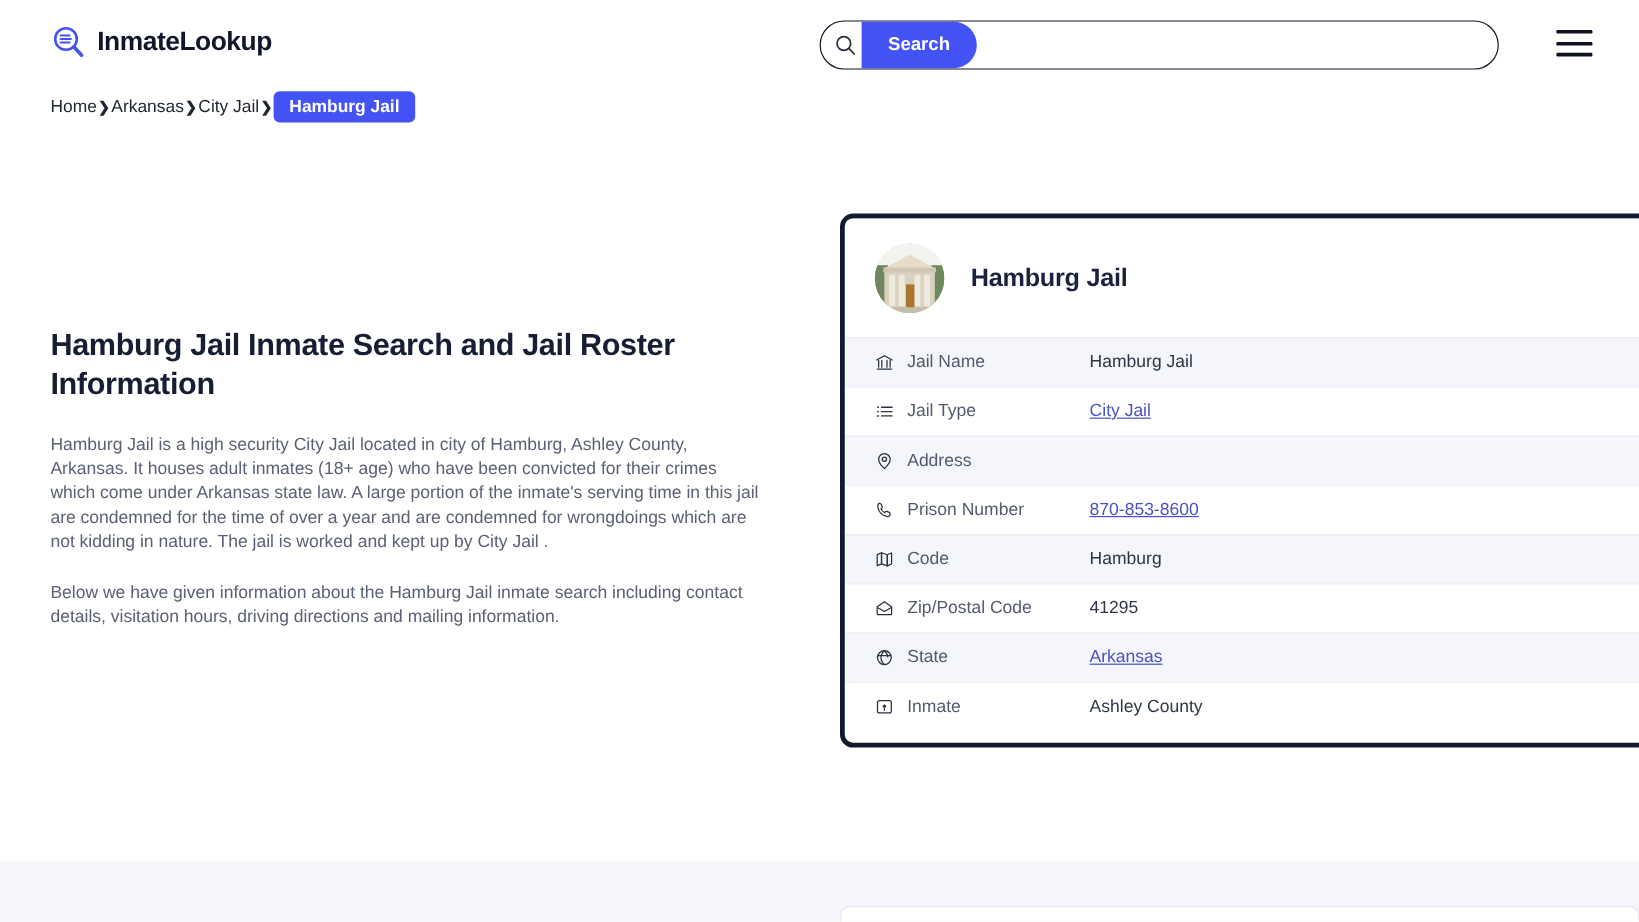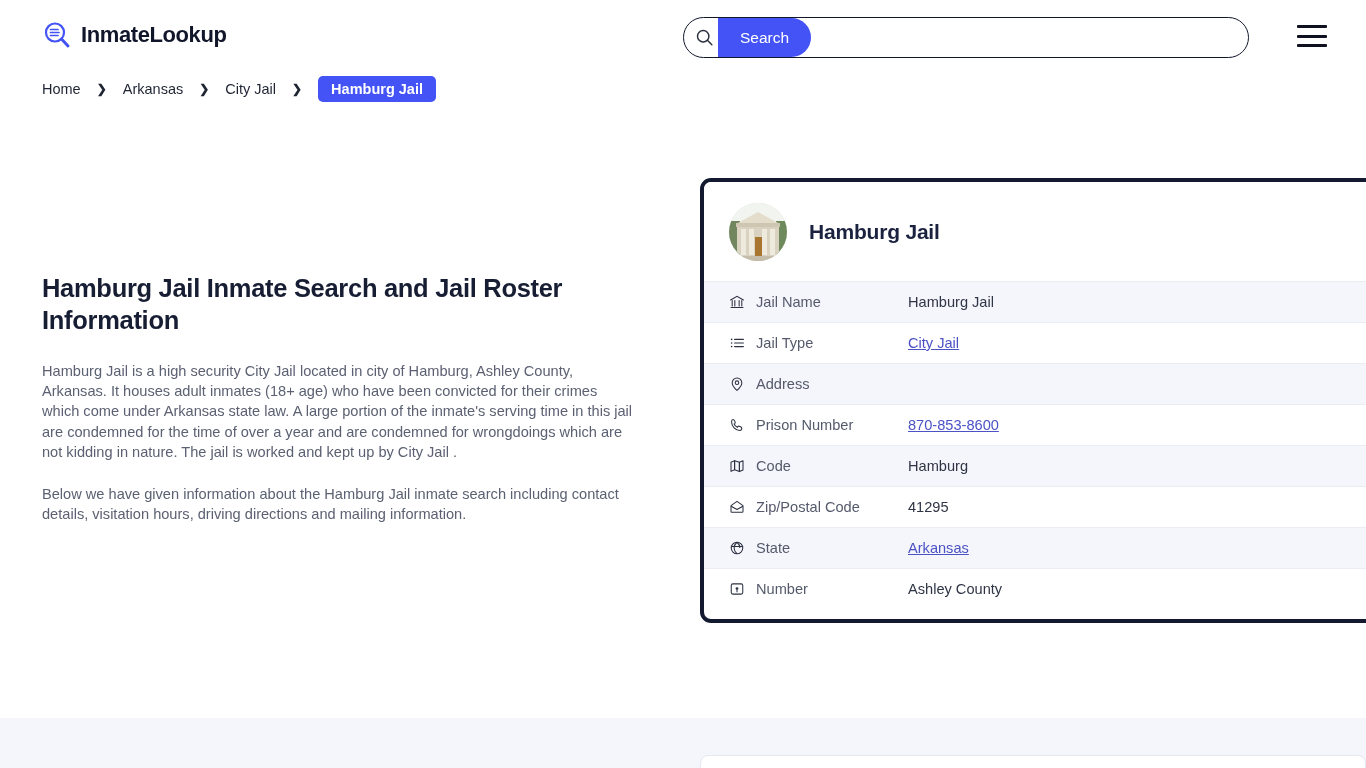--- a/index.html
+++ b/index.html
@@ -45,37 +45,37 @@
     border: none; outline: none; background: transparent;
     font-size: 15px; color: #3c4257;
     font-family: "Liberation Sans", sans-serif;
   }
   .search-input::placeholder { color: #8b92a5; }
   .search-btn {
     flex: 0 0 auto;
     height: 100%; padding: 0 22px;
     background: #4353f5; color: #fff;
     border: none; cursor: pointer;
-    font-size: 15.5px; font-weight: 400;
+    font-size: 15.5px; font-weight: 700;
     font-family: "Liberation Sans", sans-serif;
     border-radius: 0 20px 20px 0;
   }
 
   .hamburger {
     position: absolute; left: 1297px; top: 25px;
     width: 30px; height: 22px;
     display: flex; flex-direction: column; justify-content: space-between;
     cursor: pointer;
   }
   .hamburger span { display:block; height: 3px; background:#0d1120; border-radius:1px; }
 
   
   .breadcrumb {
     position: absolute; left: 42px; top: 76px;
-    display: flex; align-items: center; gap: 16px;
+    display: flex; align-items: center; gap: 1px;
     font-size: 14.5px;
   }
   .bc-link { color: #1f2433; text-decoration: none; cursor: pointer; }
   .bc-sep { color: #1f2433; font-size: 12px; font-weight: 700; }
   .bc-current {
     background: #4353f5; color: #ffffff;
     padding: 5px 13px; border-radius: 5px;
     font-weight: 700; font-size: 14.5px;
   }
 
@@ -299,21 +299,21 @@
           <span class="row-value"><a>Arkansas</a></span>
         </div>
         <div class="info-row plain">
           <span class="row-icon">
             <svg viewBox="0 0 20 20" width="16" height="16" fill="none" stroke="#2b3040" stroke-width="1.3" stroke-linejoin="round">
               <rect x="2.8" y="3.6" width="14.4" height="12.8" rx="2"></rect>
               <circle cx="10" cy="9.4" r="1.7" fill="#2b3040" stroke="none"></circle>
               <path d="M10 11.1v3"></path>
             </svg>
           </span>
-          <span class="row-label">Number</span>
+          <span class="row-label">Inmate</span>
           <span class="row-value">Ashley County</span>
         </div>
       </div>
   </div>
 
   <div class="bottom-band"></div>
   <div class="bottom-card"></div>
 
 </div>
 

